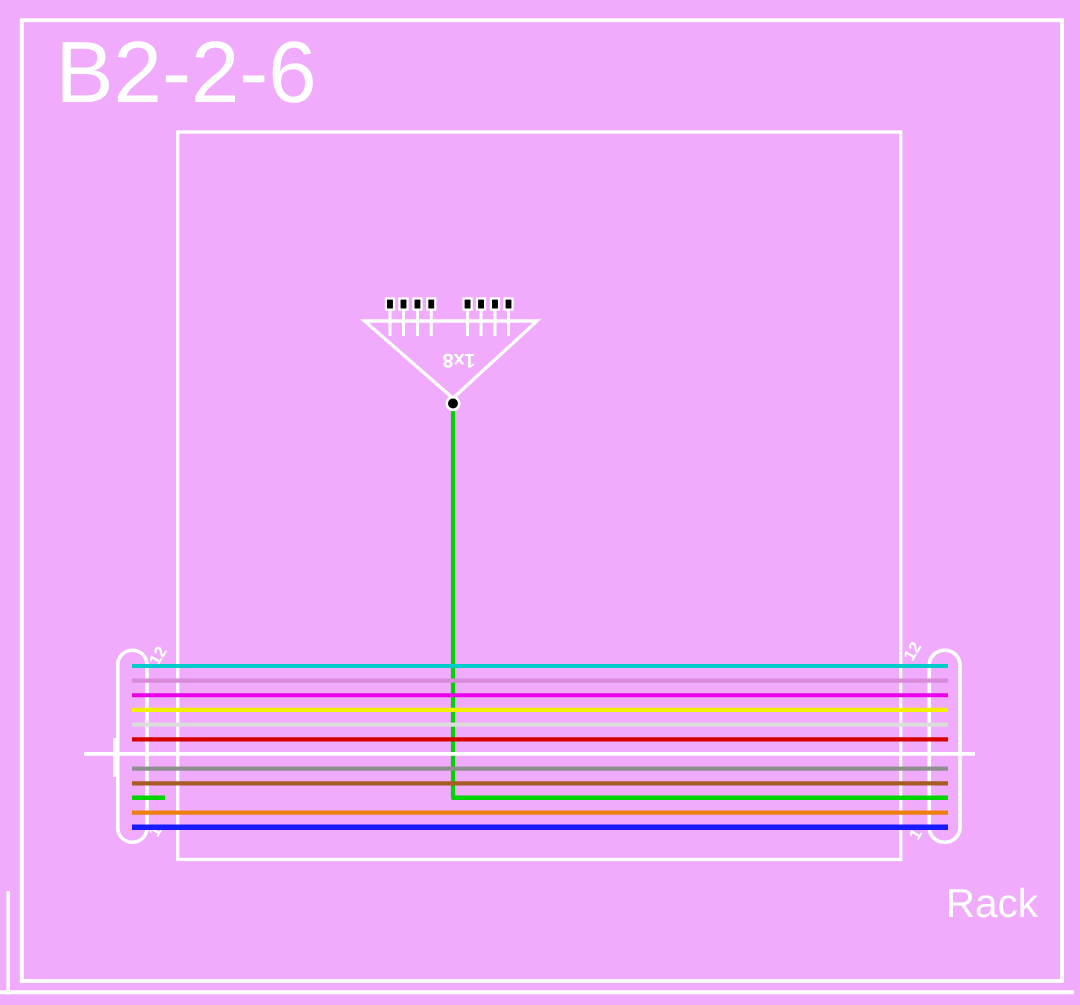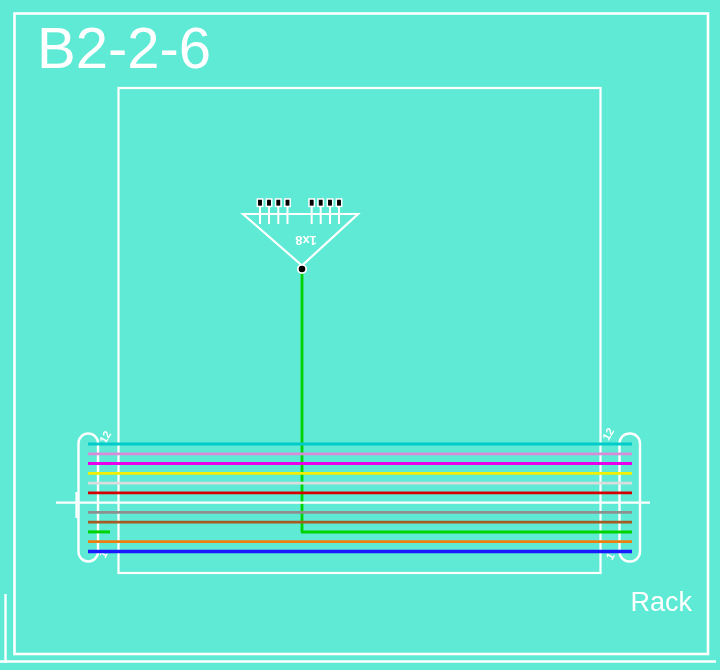--- a/index.html
+++ b/index.html
@@ -1,16 +1,16 @@
 <!DOCTYPE html>
 <html><head>
 <meta charset="utf-8">
 <style>
   html,body{margin:0;padding:0;background:#000;}
-  .stage{position:relative;width:720px;height:670px;background:#5eead4;overflow:hidden;
+  .stage{position:relative;width:720px;height:670px;background:#f0abfc;overflow:hidden;
          font-family:"Liberation Sans",sans-serif;}
   svg{position:absolute;left:0;top:0;}
   text{fill:#fff;}
 </style>
 </head>
 <body>
 
 <div class="stage">
   <svg width="720" height="670" viewBox="0 0 720 670">
 

